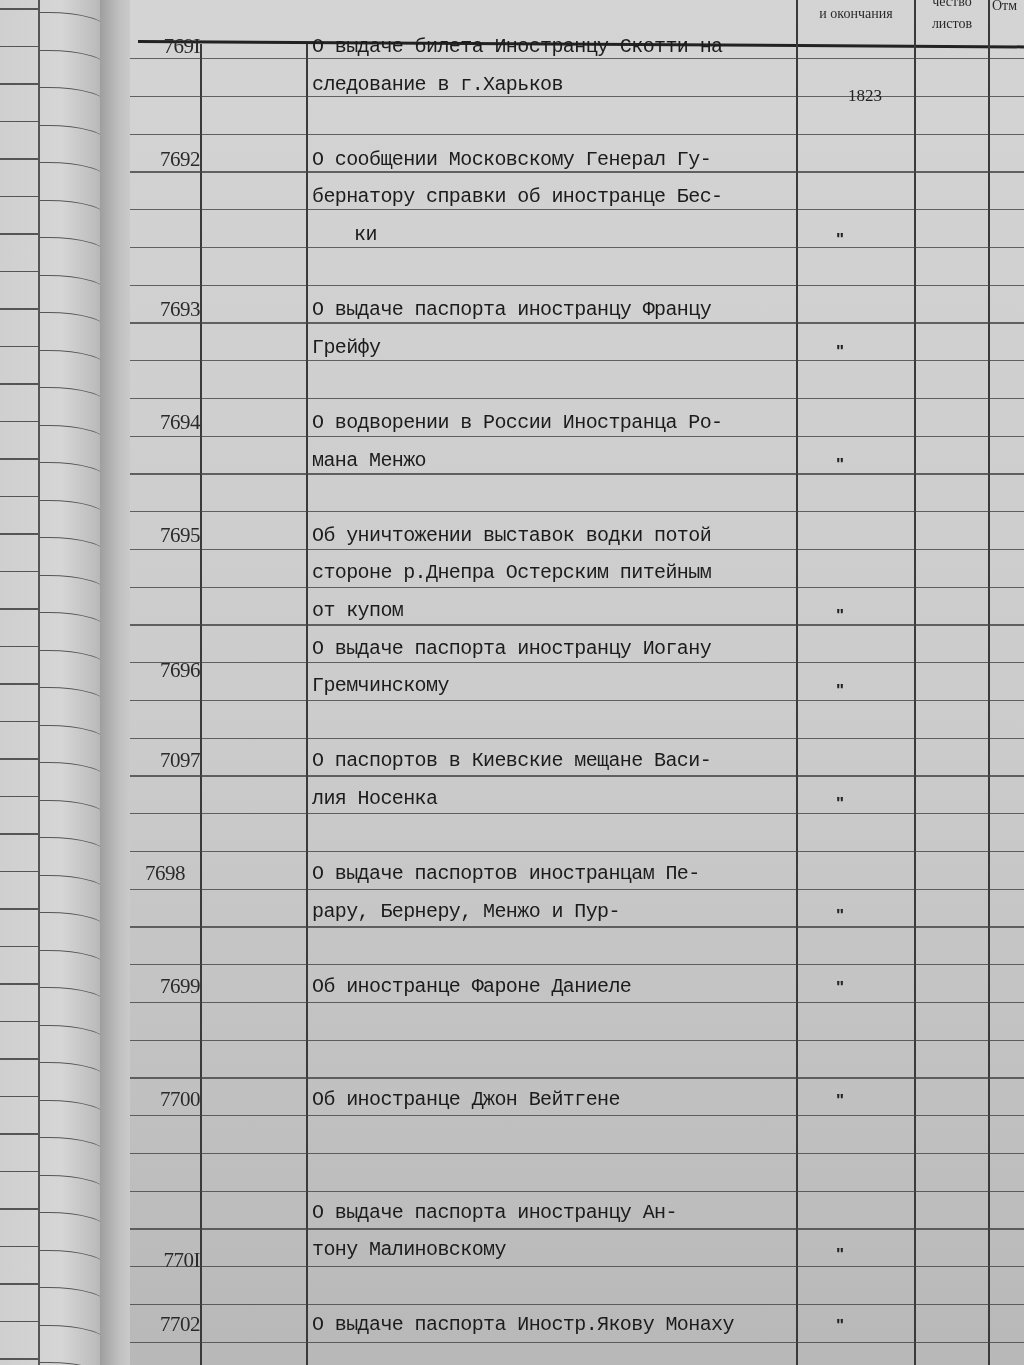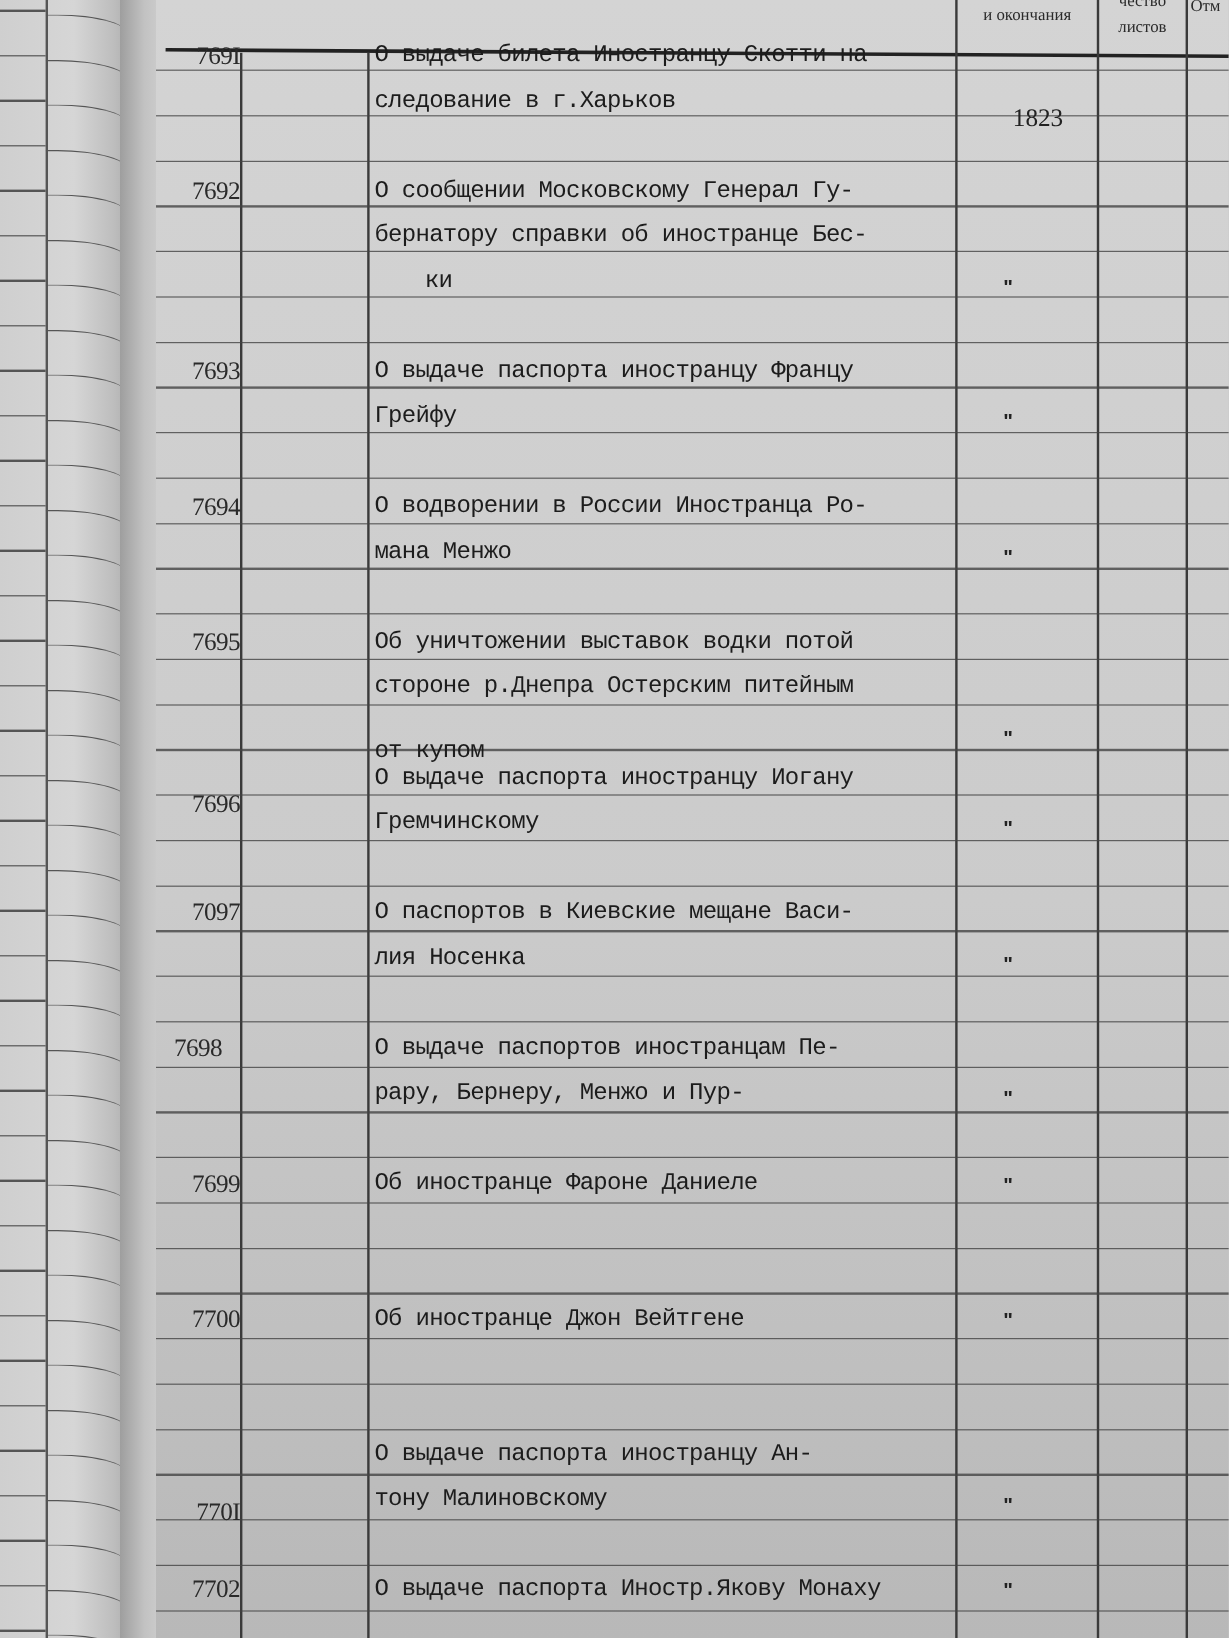--- a/index.html
+++ b/index.html
@@ -45,21 +45,21 @@
     font-family:"Liberation Serif","DejaVu Serif",serif; font-size:21px; color:#2a2a2a;
     letter-spacing:-0.5px;
   }
   .entry-title {
     position:absolute; left:182px; width:520px;
     font-size:20px; line-height:37.5px; color:#1c1c1c; white-space:pre;
     letter-spacing:-0.6px;
   }
   .entry-date {
     position:absolute; left:680px; width:110px; text-align:center;
-    font-family:"Liberation Serif","DejaVu Serif",serif; font-size:21px; color:#222;
+    font-family:"Liberation Serif","DejaVu Serif",serif; font-size:17px; color:#222;
   }
   .ditto {
     position:absolute; left:690px; width:40px; text-align:center;
     font-family:"Liberation Sans","DejaVu Sans",sans-serif; font-weight:bold; font-size:17px; color:#222;
   }
 </style>
 </head>
 <body>
 
 <div class="left-page" id="leftPage">
@@ -206,21 +206,21 @@
       <div class="entry-title" style="top: 291.2px;">О выдаче паспорта иностранцу Францу</div>
       <div class="entry-title" style="top: 328.8px;">Грейфу</div>
       <div class="ditto" style="top: 342.32px;">"</div>
       <div class="entry-num" style="top: 410px;">7694</div>
       <div class="entry-title" style="top: 404px;">О водворении в России Иностранца Ро-</div>
       <div class="entry-title" style="top: 441.6px;">мана Менжо</div>
       <div class="ditto" style="top: 455.12px;">"</div>
       <div class="entry-num" style="top: 522.8px;">7695</div>
       <div class="entry-title" style="top: 516.8px;">Об уничтожении выставок водки потой</div>
       <div class="entry-title" style="top: 554.4px;">стороне р.Днепра Остерским питейным</div>
-      <div class="entry-title" style="top: 608px;">от купом</div>
+      <div class="entry-title" style="top: 592px;">от купом</div>
       <div class="ditto" style="top: 605.52px;">"</div>
       <div class="entry-num" style="top: 658px; font-family: Liberation Serif, serif;">7696</div>
       <div class="entry-title" style="top: 629.6px;">О выдаче паспорта иностранцу Иогану</div>
       <div class="entry-title" style="top: 667.2px;">Гремчинскому</div>
       <div class="ditto" style="top: 680.72px;">"</div>
       <div class="entry-num" style="top: 748.4px;">7097</div>
       <div class="entry-title" style="top: 742.4px;">О паспортов в Киевские мещане Васи-</div>
       <div class="entry-title" style="top: 780px;">лия Носенка</div>
       <div class="ditto" style="top: 793.52px;">"</div>
       <div class="entry-num" style="top: 861.2px; text-align: center;">7698</div>

